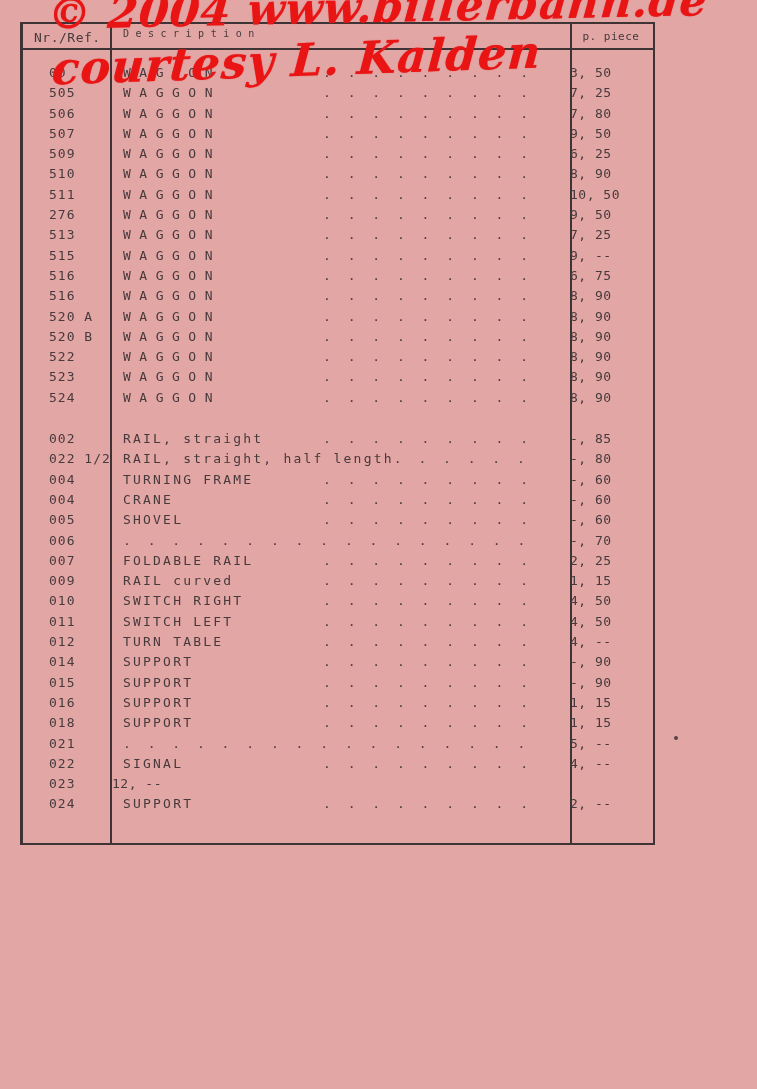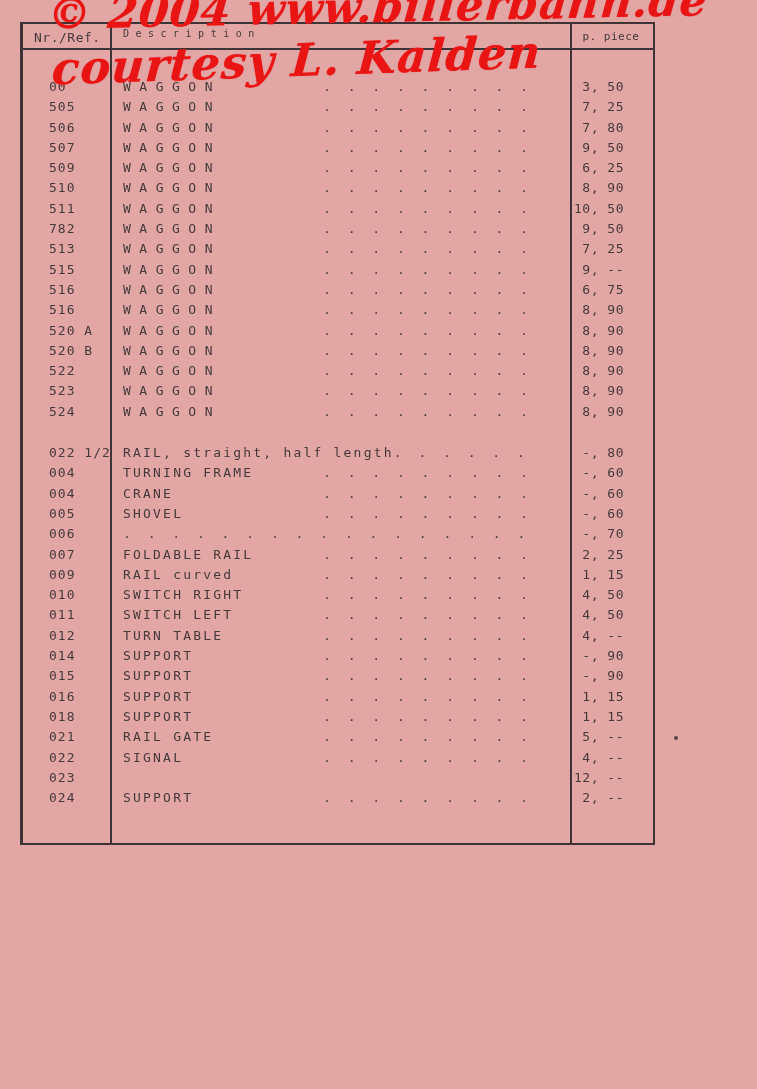--- a/index.html
+++ b/index.html
@@ -32,21 +32,21 @@
   .tbody{
     position:absolute;left:0;right:0;top:26px;bottom:0;
     display:flex;flex-direction:column;
     padding-top:13px;box-sizing:border-box;
     font-size:13px;
   }
   .row{display:flex;height:20.3px;flex:0 0 auto;align-items:baseline;line-height:20.3px;}
   .cell{box-sizing:border-box;white-space:nowrap;}
   .cell.ref{width:89px;padding-left:26px;letter-spacing:1px;}
   .cell.desc{width:458px;padding-left:11px;padding-right:28px;display:flex;align-items:baseline;overflow:hidden;}
-  .cell.price{flex:1;text-align:right;padding-right:29px;letter-spacing:0.5px;margin-top:14px;}
+  .cell.price{flex:1;padding-right:29px;letter-spacing:0.5px;}
   .desc-text{letter-spacing:2.2px;flex:0 0 auto;min-width:200px;}
   .s1 .desc-text{letter-spacing:8.5px;min-width:200px;}
   .leader{flex:1 1 auto;overflow:hidden;white-space:nowrap;color:#4d3d3f;}
   .leader::after{
     content:". . . . . . . . . . . . . . . . . . . . . . . . . . . . . . . . . . . .";
     letter-spacing:4.5px;font-size:13px;
   }
   .section-gap{height:21px;flex:0 0 auto;}
 
   
@@ -128,21 +128,21 @@
         </div>
         <div class="row s1">
           <span class="cell ref">511</span>
           <span class="cell desc">
             <span class="desc-text">WAGGON</span>
             <span class="leader"></span>
           </span>
           <span class="cell price">10, 50</span>
         </div>
         <div class="row s1">
-          <span class="cell ref">782</span>
+          <span class="cell ref">276</span>
           <span class="cell desc">
             <span class="desc-text">WAGGON</span>
             <span class="leader"></span>
           </span>
           <span class="cell price">9, 50</span>
         </div>
         <div class="row s1">
           <span class="cell ref">513</span>
           <span class="cell desc">
             <span class="desc-text">WAGGON</span>
@@ -209,20 +209,28 @@
         <div class="row s1">
           <span class="cell ref">524</span>
           <span class="cell desc">
             <span class="desc-text">WAGGON</span>
             <span class="leader"></span>
           </span>
           <span class="cell price">8, 90</span>
         </div>
         <div class="section-gap"></div>
         <div class="row s2">
+          <span class="cell ref">002</span>
+          <span class="cell desc">
+            <span class="desc-text">RAIL, straight</span>
+            <span class="leader"></span>
+          </span>
+          <span class="cell price">-, 85</span>
+        </div>
+        <div class="row s2">
           <span class="cell ref">022 1/2</span>
           <span class="cell desc">
             <span class="desc-text">RAIL, straight, half length</span>
             <span class="leader"></span>
           </span>
           <span class="cell price">-, 80</span>
         </div>
         <div class="row s2">
           <span class="cell ref">004</span>
           <span class="cell desc">
@@ -322,21 +330,20 @@
           <span class="cell ref">018</span>
           <span class="cell desc">
             <span class="desc-text">SUPPORT</span>
             <span class="leader"></span>
           </span>
           <span class="cell price">1, 15</span>
         </div>
         <div class="row s2">
           <span class="cell ref">021</span>
           <span class="cell desc">
-            <span class="desc-text">RAIL GATE</span>
             <span class="leader"></span>
           </span>
           <span class="cell price">5, --</span>
         </div>
         <div class="row s2">
           <span class="cell ref">022</span>
           <span class="cell desc">
             <span class="desc-text">SIGNAL</span>
             <span class="leader"></span>
           </span>

